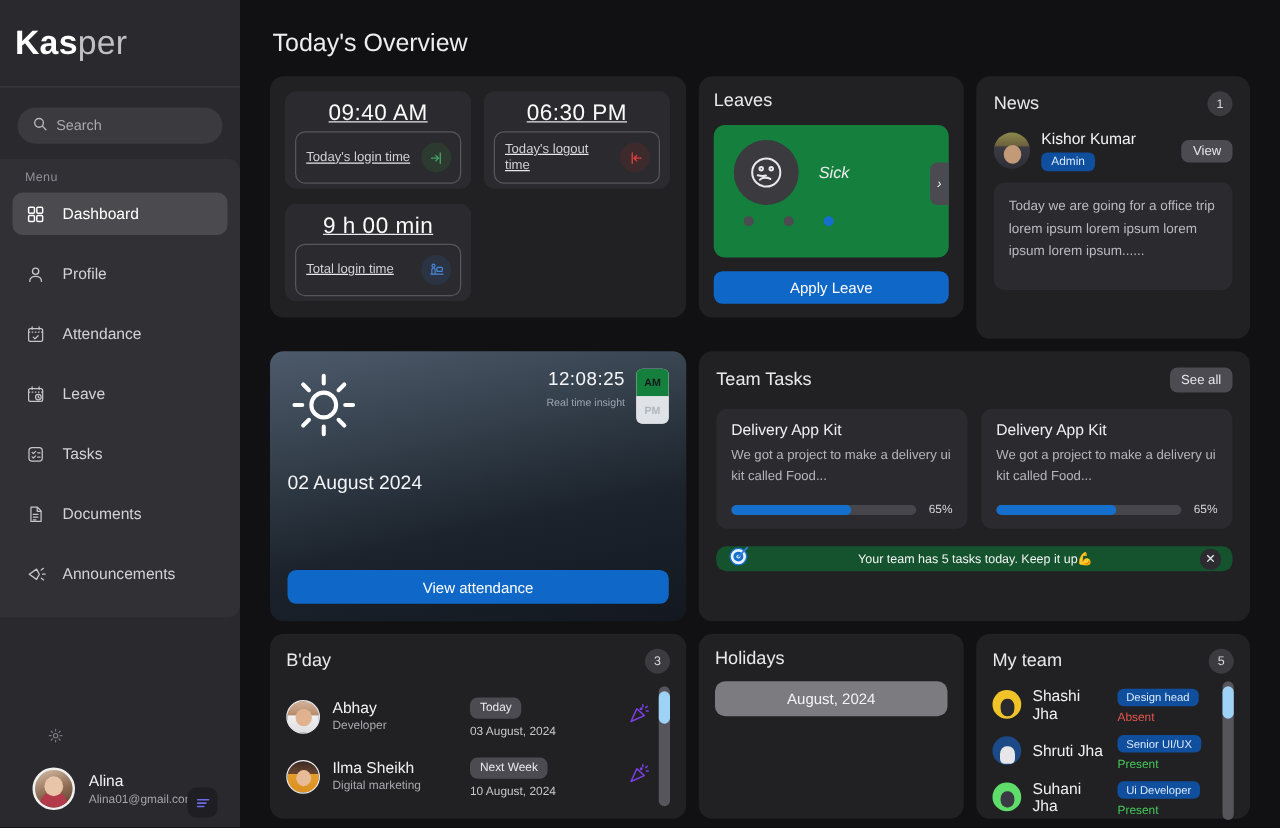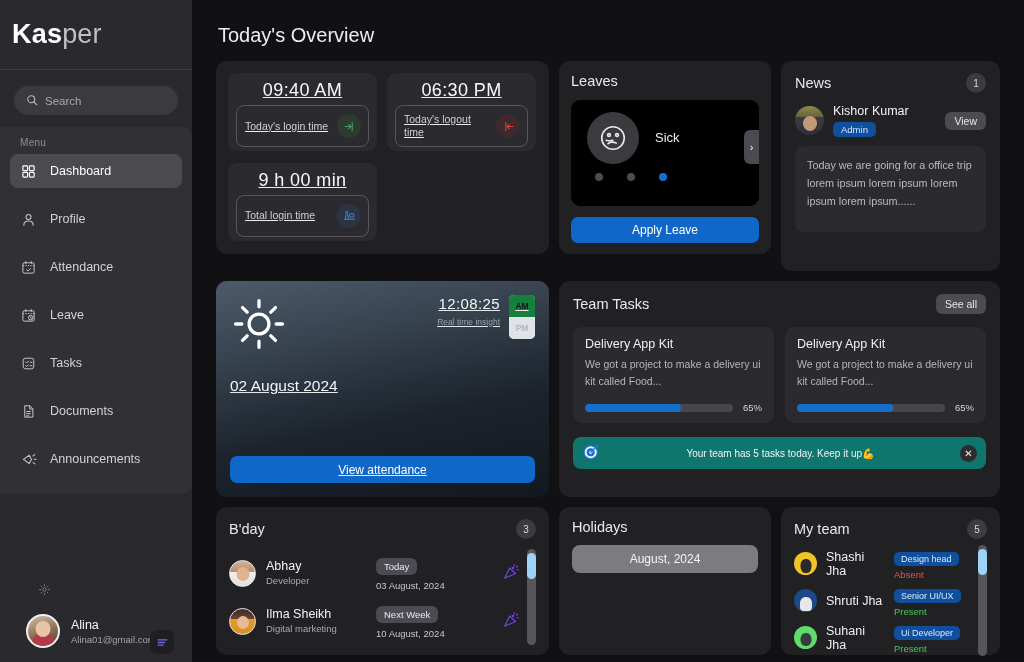--- a/index.html
+++ b/index.html
@@ -84,21 +84,21 @@
     display: flex; align-items: center; justify-content: space-between; padding: 0 7px 0 8px;
   }
   .time-sub span { font-size: 10.5px; color: #cfcfd4; line-height: 13px; max-width: 86px; }
   .badge-ico { width: 24px; height: 24px; border-radius: 50%; display: flex; align-items: center; justify-content: center; flex: 0 0 24px; }
   .bi-green { background: #2c3a30; }
   .bi-red { background: #3d2a2c; }
   .bi-amber { background: #3a352a; }
   .bi-blue { background: #2b3442; }
 
   .leaves-card { flex: 0 0 212px; height: 193px; padding: 12px; }
-  .leaves-inner { background: #000000; border-radius: 9px; height: 106px; margin-top: 11px; position: relative; padding: 10px; }
+  .leaves-inner { background: #15803d; border-radius: 9px; height: 106px; margin-top: 11px; position: relative; padding: 10px; font-style: italic; }
   .leave-face { width: 52px; height: 52px; border-radius: 50%; background: #3a3a3f; display: flex; align-items: center; justify-content: center; margin: 2px 0 0 6px; }
   .leave-row { display: flex; align-items: center; gap: 16px; }
   .leave-type { font-size: 13px; color: #ededf0; }
   .leave-next {
     position: absolute; right: 0; top: 30px; width: 15px; height: 34px;
     background: #4a4a50; border-radius: 6px 0 0 6px; display: flex; align-items: center; justify-content: center;
     color: #fff; font-size: 11px;
   }
   .dots { display: flex; gap: 24px; padding: 9px 0 0 14px; }
   .dot { width: 8px; height: 8px; border-radius: 50%; background: #4b4b51; }
@@ -117,21 +117,21 @@
   .av-kishor::after { content:""; position:absolute; left:50%; top:34%; transform:translateX(-50%); width:14px;height:15px;border-radius:50%; background:#c39a78;}
   .news-name { font-size: 12.5px; color: #f3f3f5; }
   .admin-pill { background: #0f4f9e; color: #d8e9ff; font-size: 9.5px; border-radius: 5px; padding: 2px 8px; display: inline-block; margin-top: 4px; }
   .view-btn { margin-left: auto; background: #4b4b51; color: #e6e6ea; font-size: 10.5px; border-radius: 6px; padding: 3px 9px; }
   .news-body { background: #2b2b2f; border-radius: 9px; margin-top: 9px; padding: 10px 12px; height: 86px; font-size: 10.8px; color: #b9b9bf; line-height: 18px; }
 
   
   .weather-card {
     flex: 0 0 333px; height: 216px; border-radius: 11px; padding: 14px;
     background: linear-gradient(168deg,#4d5a6b 0%,#37434f 28%,#1c232c 62%,#131820 100%);
-    display: flex; flex-direction: column; text-decoration: underline;
+    display: flex; flex-direction: column;
   }
   .weather-top { display: flex; justify-content: space-between; }
   .clock-val { font-size: 15px; color: #f3f5f8; text-align: right; letter-spacing: .4px; }
   .clock-sub { font-size: 8.5px; color: #9aa3ae; text-align: right; margin-top: 5px; }
   .ampm { width: 26px; background: #e9ecef; border-radius: 5px; overflow: hidden; margin-left: 9px; flex: 0 0 26px; height: 44px; }
   .ampm div { height: 22px; display: flex; align-items: center; justify-content: center; font-size: 8.5px; font-weight: 700; }
   .ampm .am { color: #14171c; background: #15803d; }
   .ampm .pm { color: #b0b6bd; background: #dfe3e7; }
   .weather-date { font-size: 15.5px; color: #f2f4f7; margin-top: 20px; }
   .view-att { margin-top: auto; height: 27px; border-radius: 7px; background: #0f67c8; color: #fff; display: flex; align-items: center; justify-content: center; font-size: 12px; }
@@ -140,21 +140,21 @@
   .tasks-head { display: flex; align-items: center; justify-content: space-between; }
   .see-all { background: #4b4b51; color: #e7e7eb; font-size: 10.5px; border-radius: 6px; padding: 4px 9px; }
   .task-grid { display: flex; gap: 11px; margin-top: 13px; }
   .task-tile { flex: 1; height: 96px; background: #2b2b2f; border-radius: 9px; padding: 10px 12px; display: flex; flex-direction: column; }
   .task-name { font-size: 12.5px; color: #f0f0f3; }
   .task-desc { font-size: 10.5px; color: #b4b4ba; line-height: 17px; margin-top: 5px; }
   .progress-row { display: flex; align-items: center; gap: 10px; margin-top: auto; }
   .track { flex: 1; height: 8px; border-radius: 5px; background: #46464c; overflow: hidden; }
   .fill { height: 8px; border-radius: 5px; background: #1570cd; }
   .pct { font-size: 9.5px; color: #d6d6da; }
-  .banner { margin-top: 14px; height: 32px; border-radius: 8px; background: #0f766e; display: flex; align-items: center; padding: 5px 9px; position: relative; }
+  .banner { margin-top: 14px; height: 20px; border-radius: 8px; background: #14532d; display: flex; align-items: center; padding: 5px 9px; position: relative; }
   .banner-text { flex: 1; text-align: center; font-size: 10px; color: #f2f2f4; }
   .banner-x { width: 17px; height: 17px; border-radius: 50%; background: #2c2c30; display: flex; align-items: center; justify-content: center; color: #ededf0; font-size: 10px; }
 
   
   .bday-card { flex: 0 0 333px; height: 148px; padding: 12px 13px; }
   .bday-head { display: flex; align-items: center; justify-content: space-between; }
   .bday-list { margin-top: 10px; display: flex; gap: 6px; }
   .bday-rows { flex: 1; }
   .bday-row { display: flex; align-items: center; gap: 10px; height: 48px; }
   .av-sm { width: 27px; height: 27px; border-radius: 50%; flex: 0 0 27px; position: relative; overflow: hidden; border: 1px solid #e9e9ec; }

